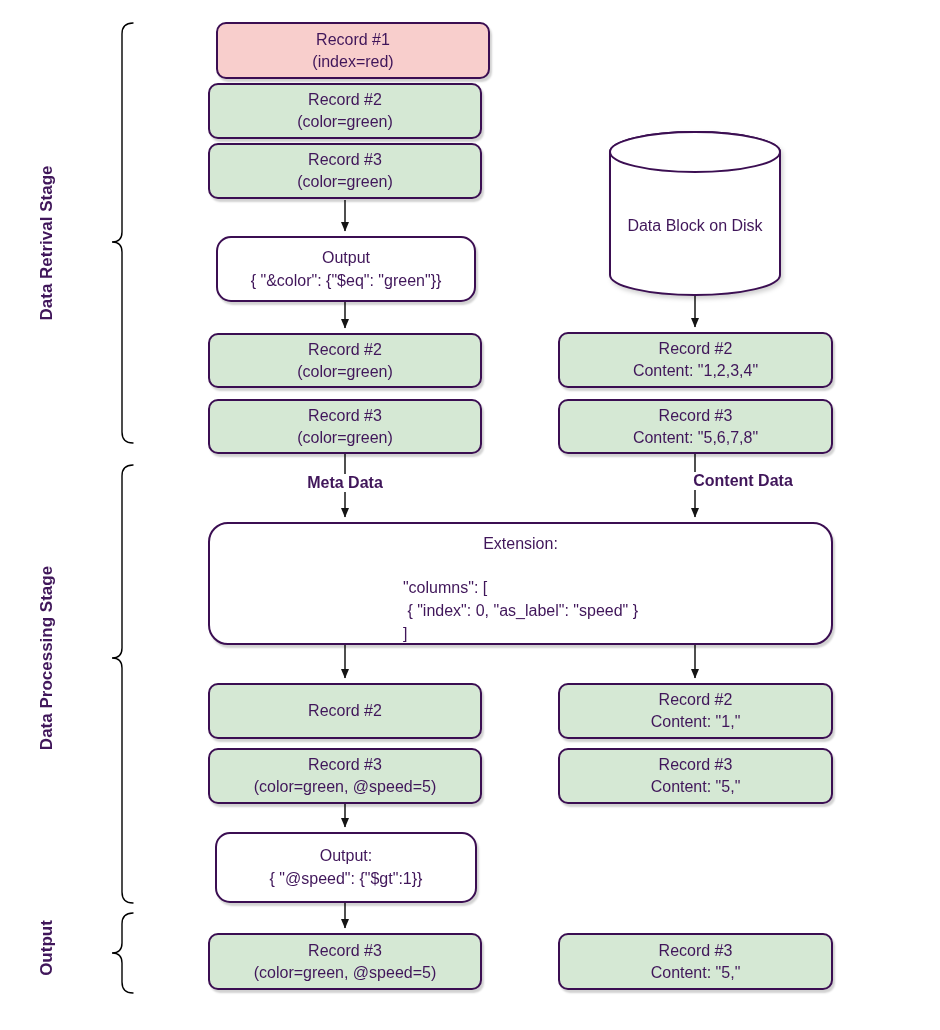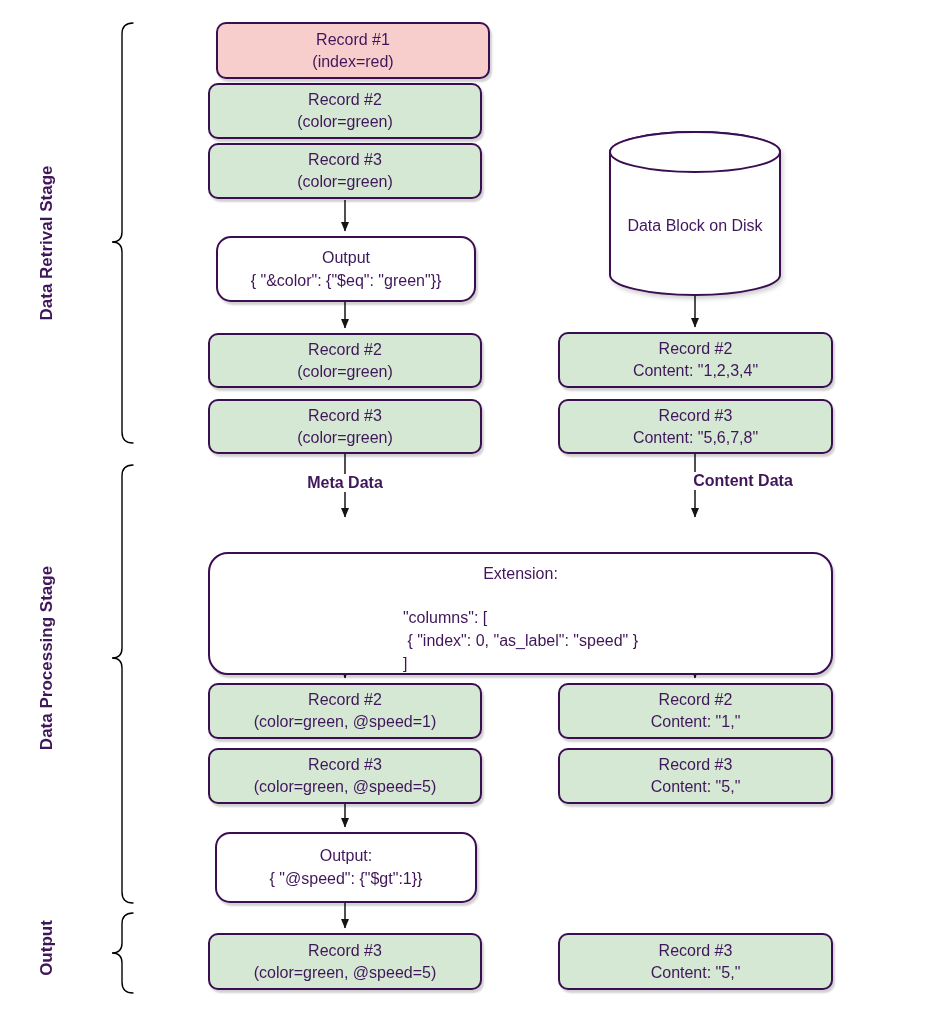--- a/index.html
+++ b/index.html
@@ -119,32 +119,31 @@
     <span>Content: "1,2,3,4"</span>
   </div>
   <div class="node record green" style="left:558px;top:399px;width:275px;height:55px;">
     <span>Record #3</span>
     <span>Content: "5,6,7,8"</span>
   </div>
 
   <div class="flow-label" style="left:345px;top:483px;">Meta Data</div>
   <div class="flow-label" style="left:695px;top:481px;margin-left:48px;">Content Data</div>
 
-  <div class="node extension" style="left:208px;top:552px;width:625px;height:123px;">
+  <div class="node extension" style="left:208px;top:522px;width:625px;height:123px;">
     <span>Extension:</span>
     <span class="ext-code">
       <span class="code-line" style="display:block;">"columns": [</span>
       <span class="code-line" style="display:block;"> { "index": 0, "as_label": "speed" }</span>
       <span class="code-line" style="display:block;">]</span>
     </span>
   </div>
 
   <div class="node record green" style="left:208px;top:683px;width:274px;height:56px;">
     <span>Record #2</span>
-    <span>(color=green, @speed=1)</span>
   </div>
   <div class="node record green" style="left:208px;top:748px;width:274px;height:56px;">
     <span>Record #3</span>
     <span>(color=green, @speed=5)</span>
   </div>
   <div class="node record green" style="left:558px;top:683px;width:275px;height:56px;">
     <span>Record #2</span>
     <span>Content: "1,"</span>
   </div>
   <div class="node record green" style="left:558px;top:748px;width:275px;height:56px;">

